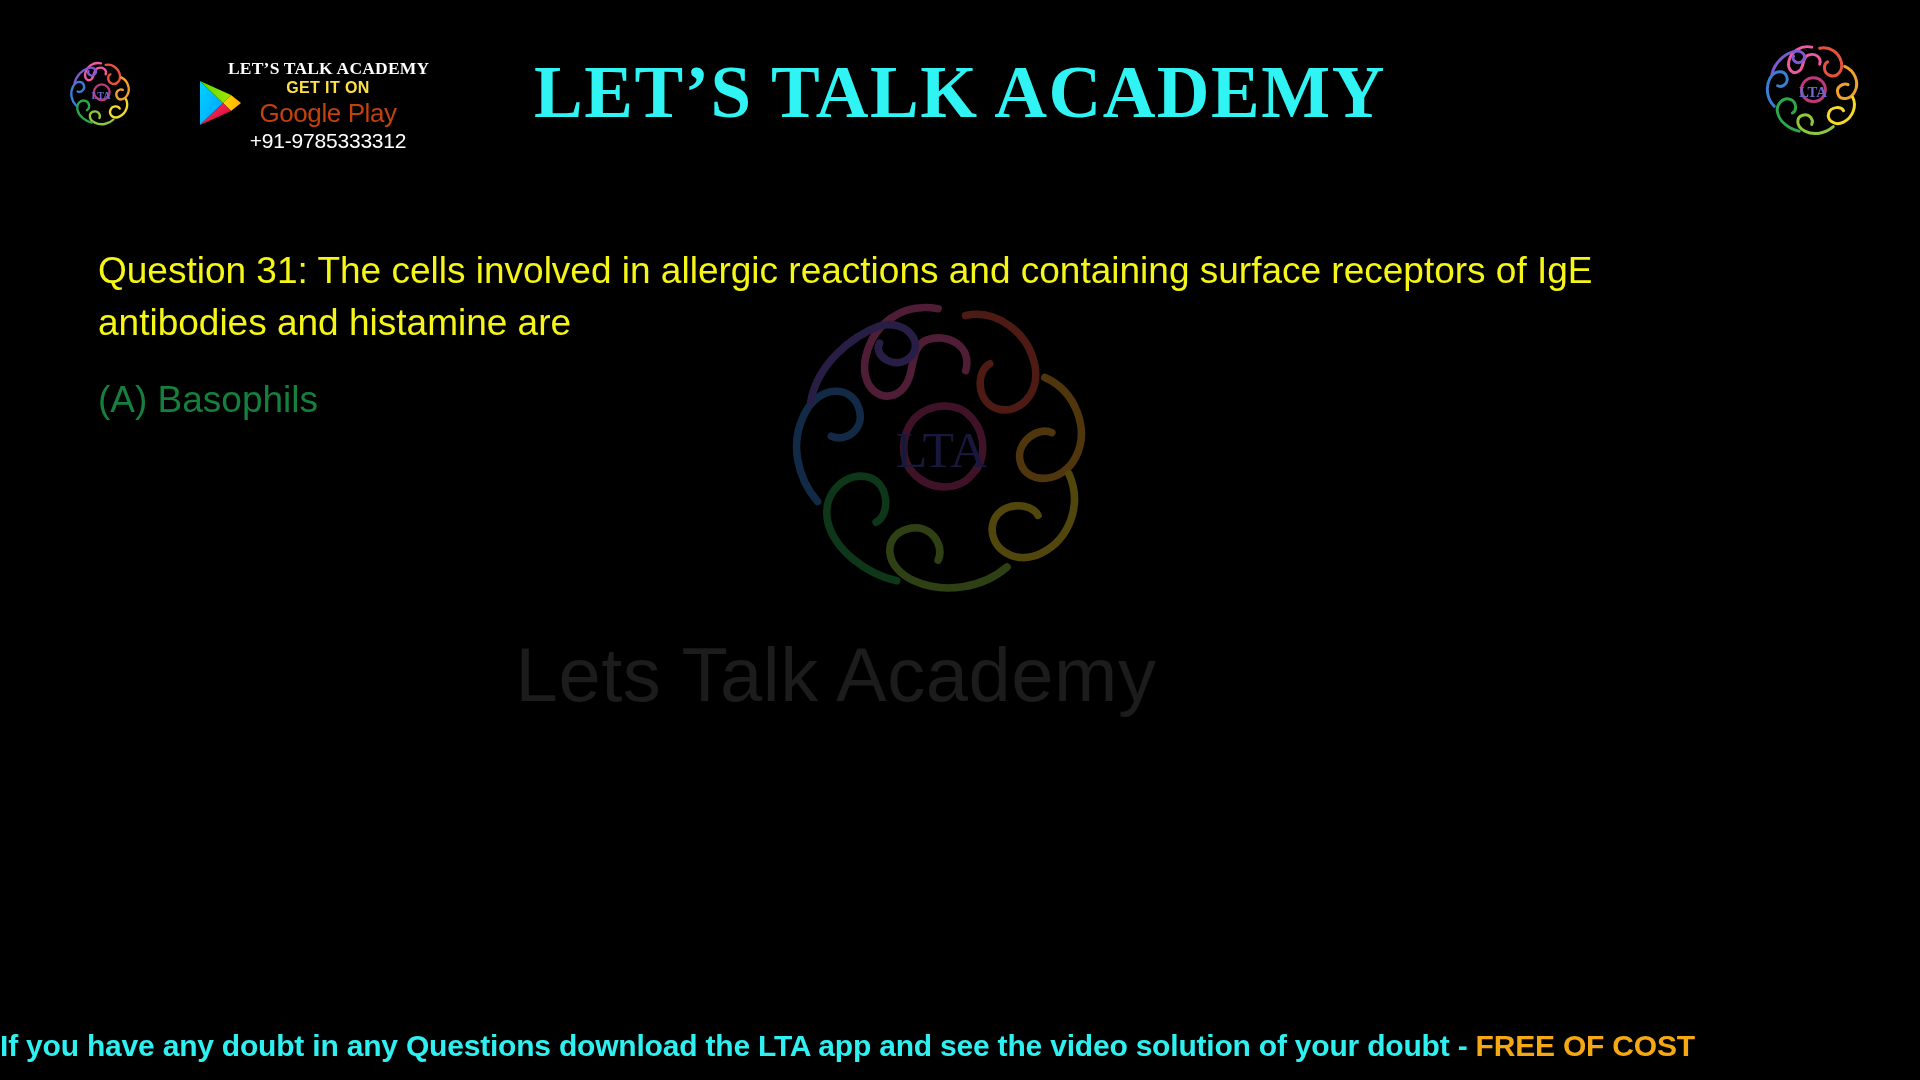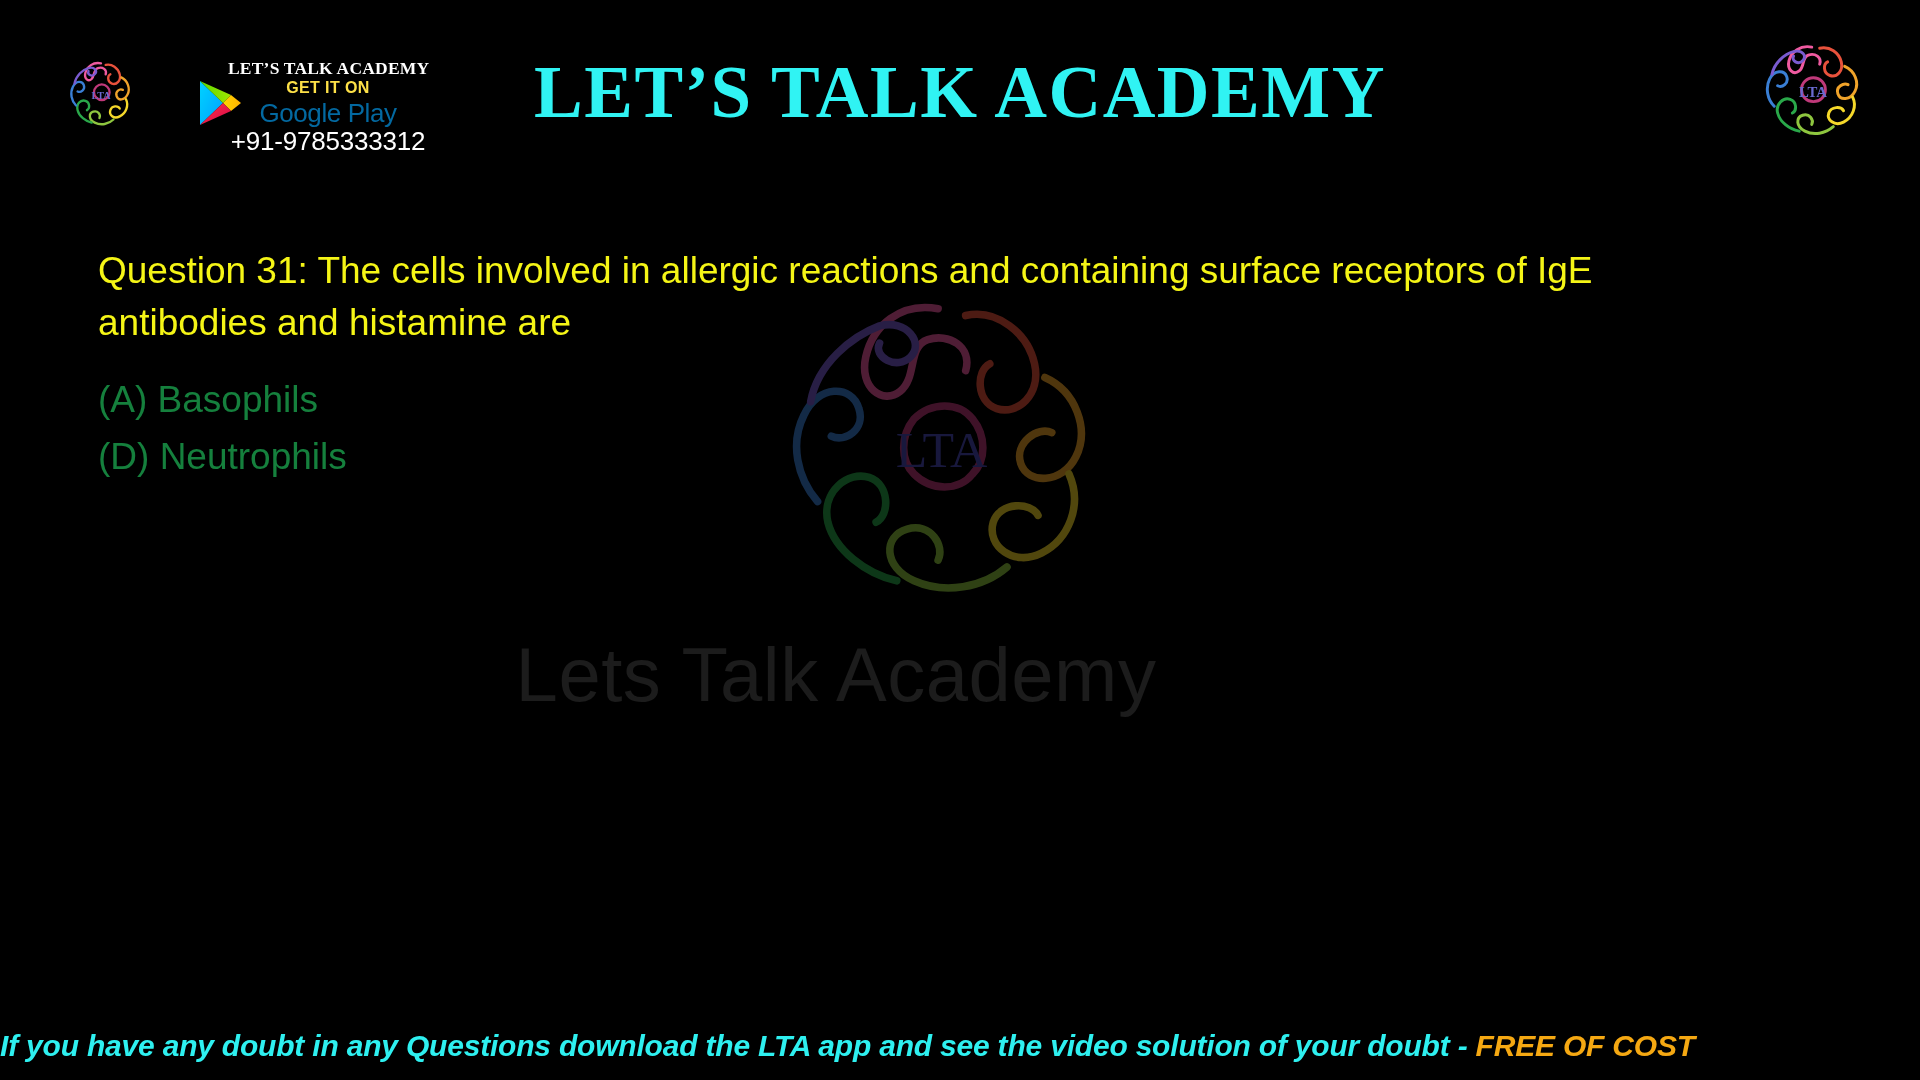--- a/index.html
+++ b/index.html
@@ -80,28 +80,28 @@
     font-size: 16px;
     color: #fde047;
     line-height: 20px;
     letter-spacing: 0.4px;
   }
 
   #badge-line3 {
     font-family: "Liberation Sans", sans-serif;
     font-weight: normal;
     font-size: 26px;
-    color: #0369a1;
+    color: #c2410c;
     line-height: 30px;
     letter-spacing: -0.4px;
   }
 
   #badge-phone {
     font-family: "Liberation Sans", sans-serif;
-    font-size: 26px;
+    font-size: 21px;
     color: #ffffff;
     line-height: 26px;
     letter-spacing: -0.2px;
   }
 
   #main-title {
     position: absolute;
     left: 0;
     top: 50px;
     width: 1920px;
@@ -188,21 +188,20 @@
     left: 0;
     bottom: 12px;
     width: 1543px;
     text-align: center;
     font-family: "Liberation Sans", sans-serif;
     font-weight: bold;
     font-size: 30px;
     line-height: 44px;
     letter-spacing: -0.2px;
     white-space: nowrap;
-    font-style: italic;
   }
 
   #footer-main { color: #2ef0f0; }
   #footer-dash { color: #2ef0f0; }
   #footer-free { color: #f5a812; }
 </style>
 </head>
 <body>
 
 <div id="header">
@@ -294,19 +293,18 @@
   </svg>
 
   <div id="watermark-word">Lets Talk Academy</div>
 </div>
 
 <div id="content">
   <div id="question-text">Question 31: The cells involved in allergic reactions and containing surface receptors of IgE antibodies and histamine are</div>
 
   <div id="options">
     <div class="option-row">(A) Basophils</div>
-    <div class="option-row">(D) Neutrophils</div>
   </div>
 </div>
 
 <div id="footer">
   <span id="footer-main">If you have any doubt in any Questions download the LTA app and see the video solution of your doubt</span><span id="footer-dash"> - </span><span id="footer-free">FREE OF COST</span>
 </div>
 
 </body></html>

